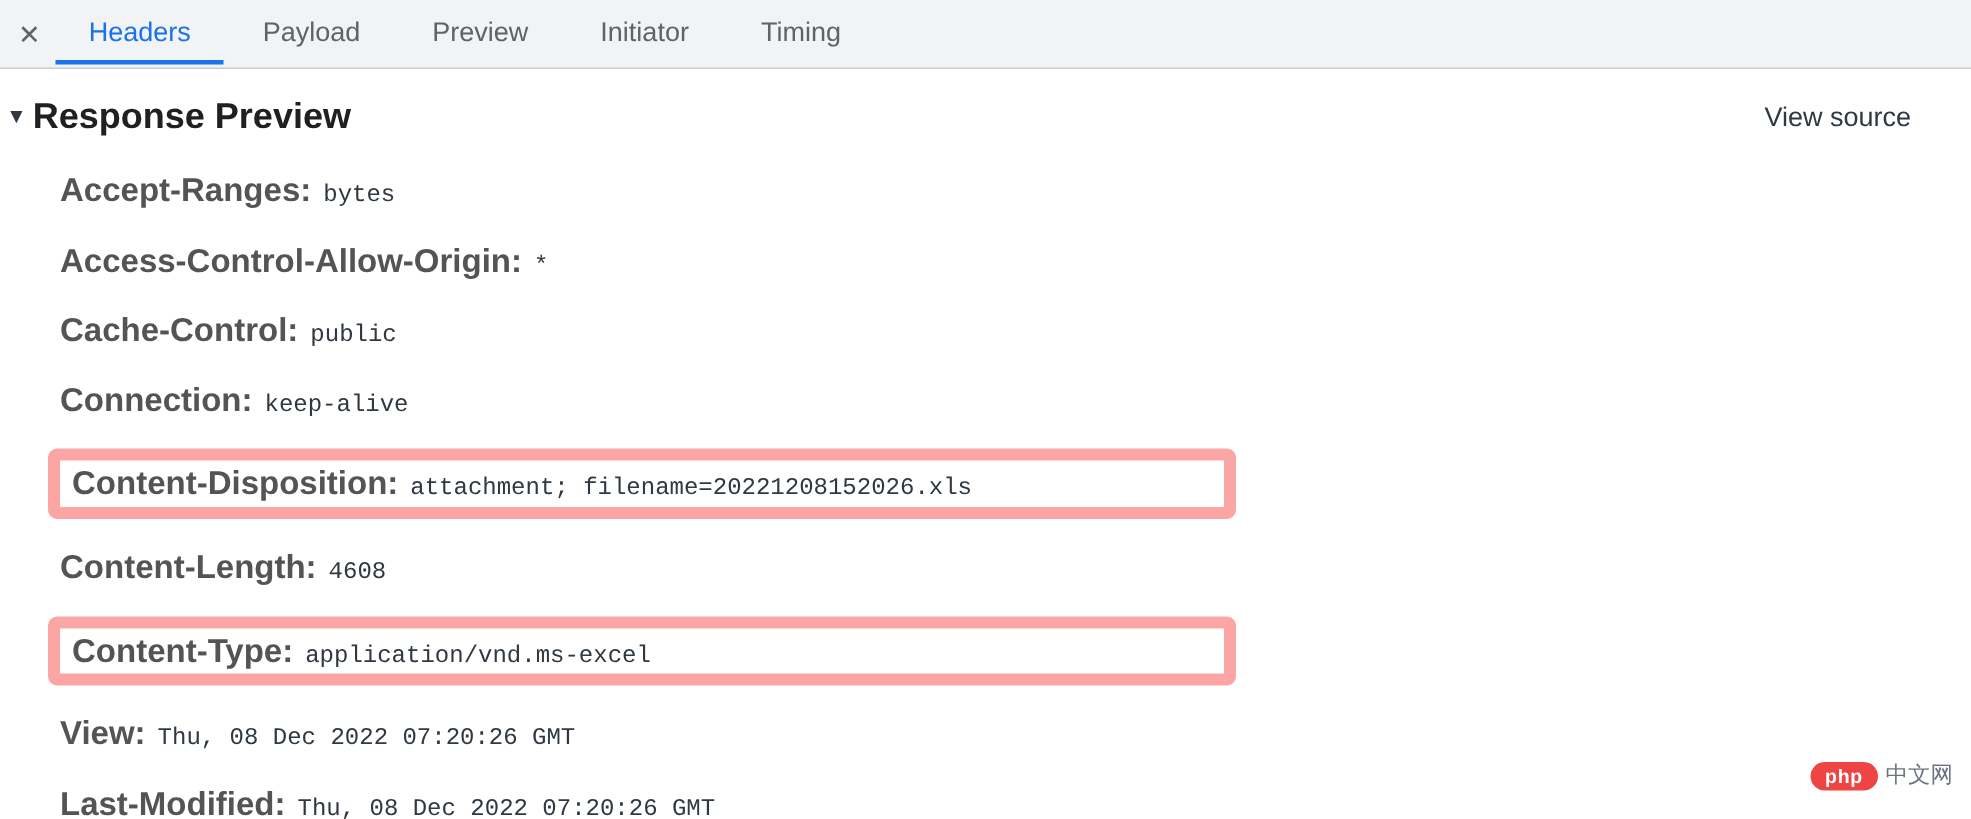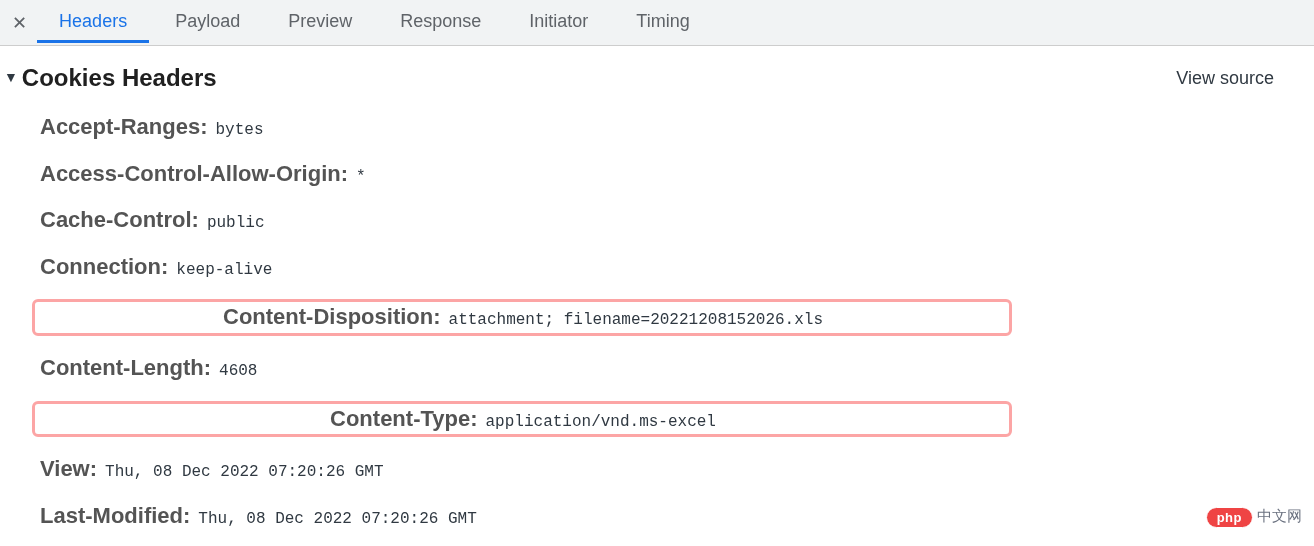--- a/index.html
+++ b/index.html
@@ -89,29 +89,28 @@
       font-weight: 700;
       color: #545454;
       margin-right: 8px;
     }
     .header-val {
       font-family: Consolas, "Courier New", monospace;
       color: #303942;
       font-size: 16px;
     }
     .highlight {
-      border: 3px solid #fca5a5;
+      border: 8px solid #fca5a5;
       border-radius: 6px;
       display: inline-flex;
       align-items: baseline;
       padding: 1px 6px 1px 0;
       margin-left: -8px;
       padding-left: 8px;
-      width: 980px;
-      justify-content: center;
+      width: 792px;
     }
     .badge {
       position: absolute;
       right: 12px;
       bottom: 18px;
       display: flex;
       align-items: flex-start;
     }
     .badge-pill {
       background: #ef4444;
@@ -130,30 +129,29 @@
     }
   </style>
 </head>
 <body>
 
 <div class="tabs-bar">
   <span class="close-icon">✕</span>
   <div class="tab active">Headers</div>
   <div class="tab">Payload</div>
   <div class="tab">Preview</div>
-  <div class="tab">Response</div>
   <div class="tab">Initiator</div>
   <div class="tab">Timing</div>
 </div>
 
 <div class="content">
   <div class="section-header">
     <div class="section-title-wrap">
       <span class="disclosure-icon">▼</span>
-      <span class="section-title">Cookies Headers</span>
+      <span class="section-title">Response Preview</span>
     </div>
     <span class="view-source">View source</span>
   </div>
 
   <div class="headers-list">
 
     <div class="header-row">
       <span class="header-key">Accept-Ranges:</span>
       <span class="header-val">bytes</span>
     </div>

